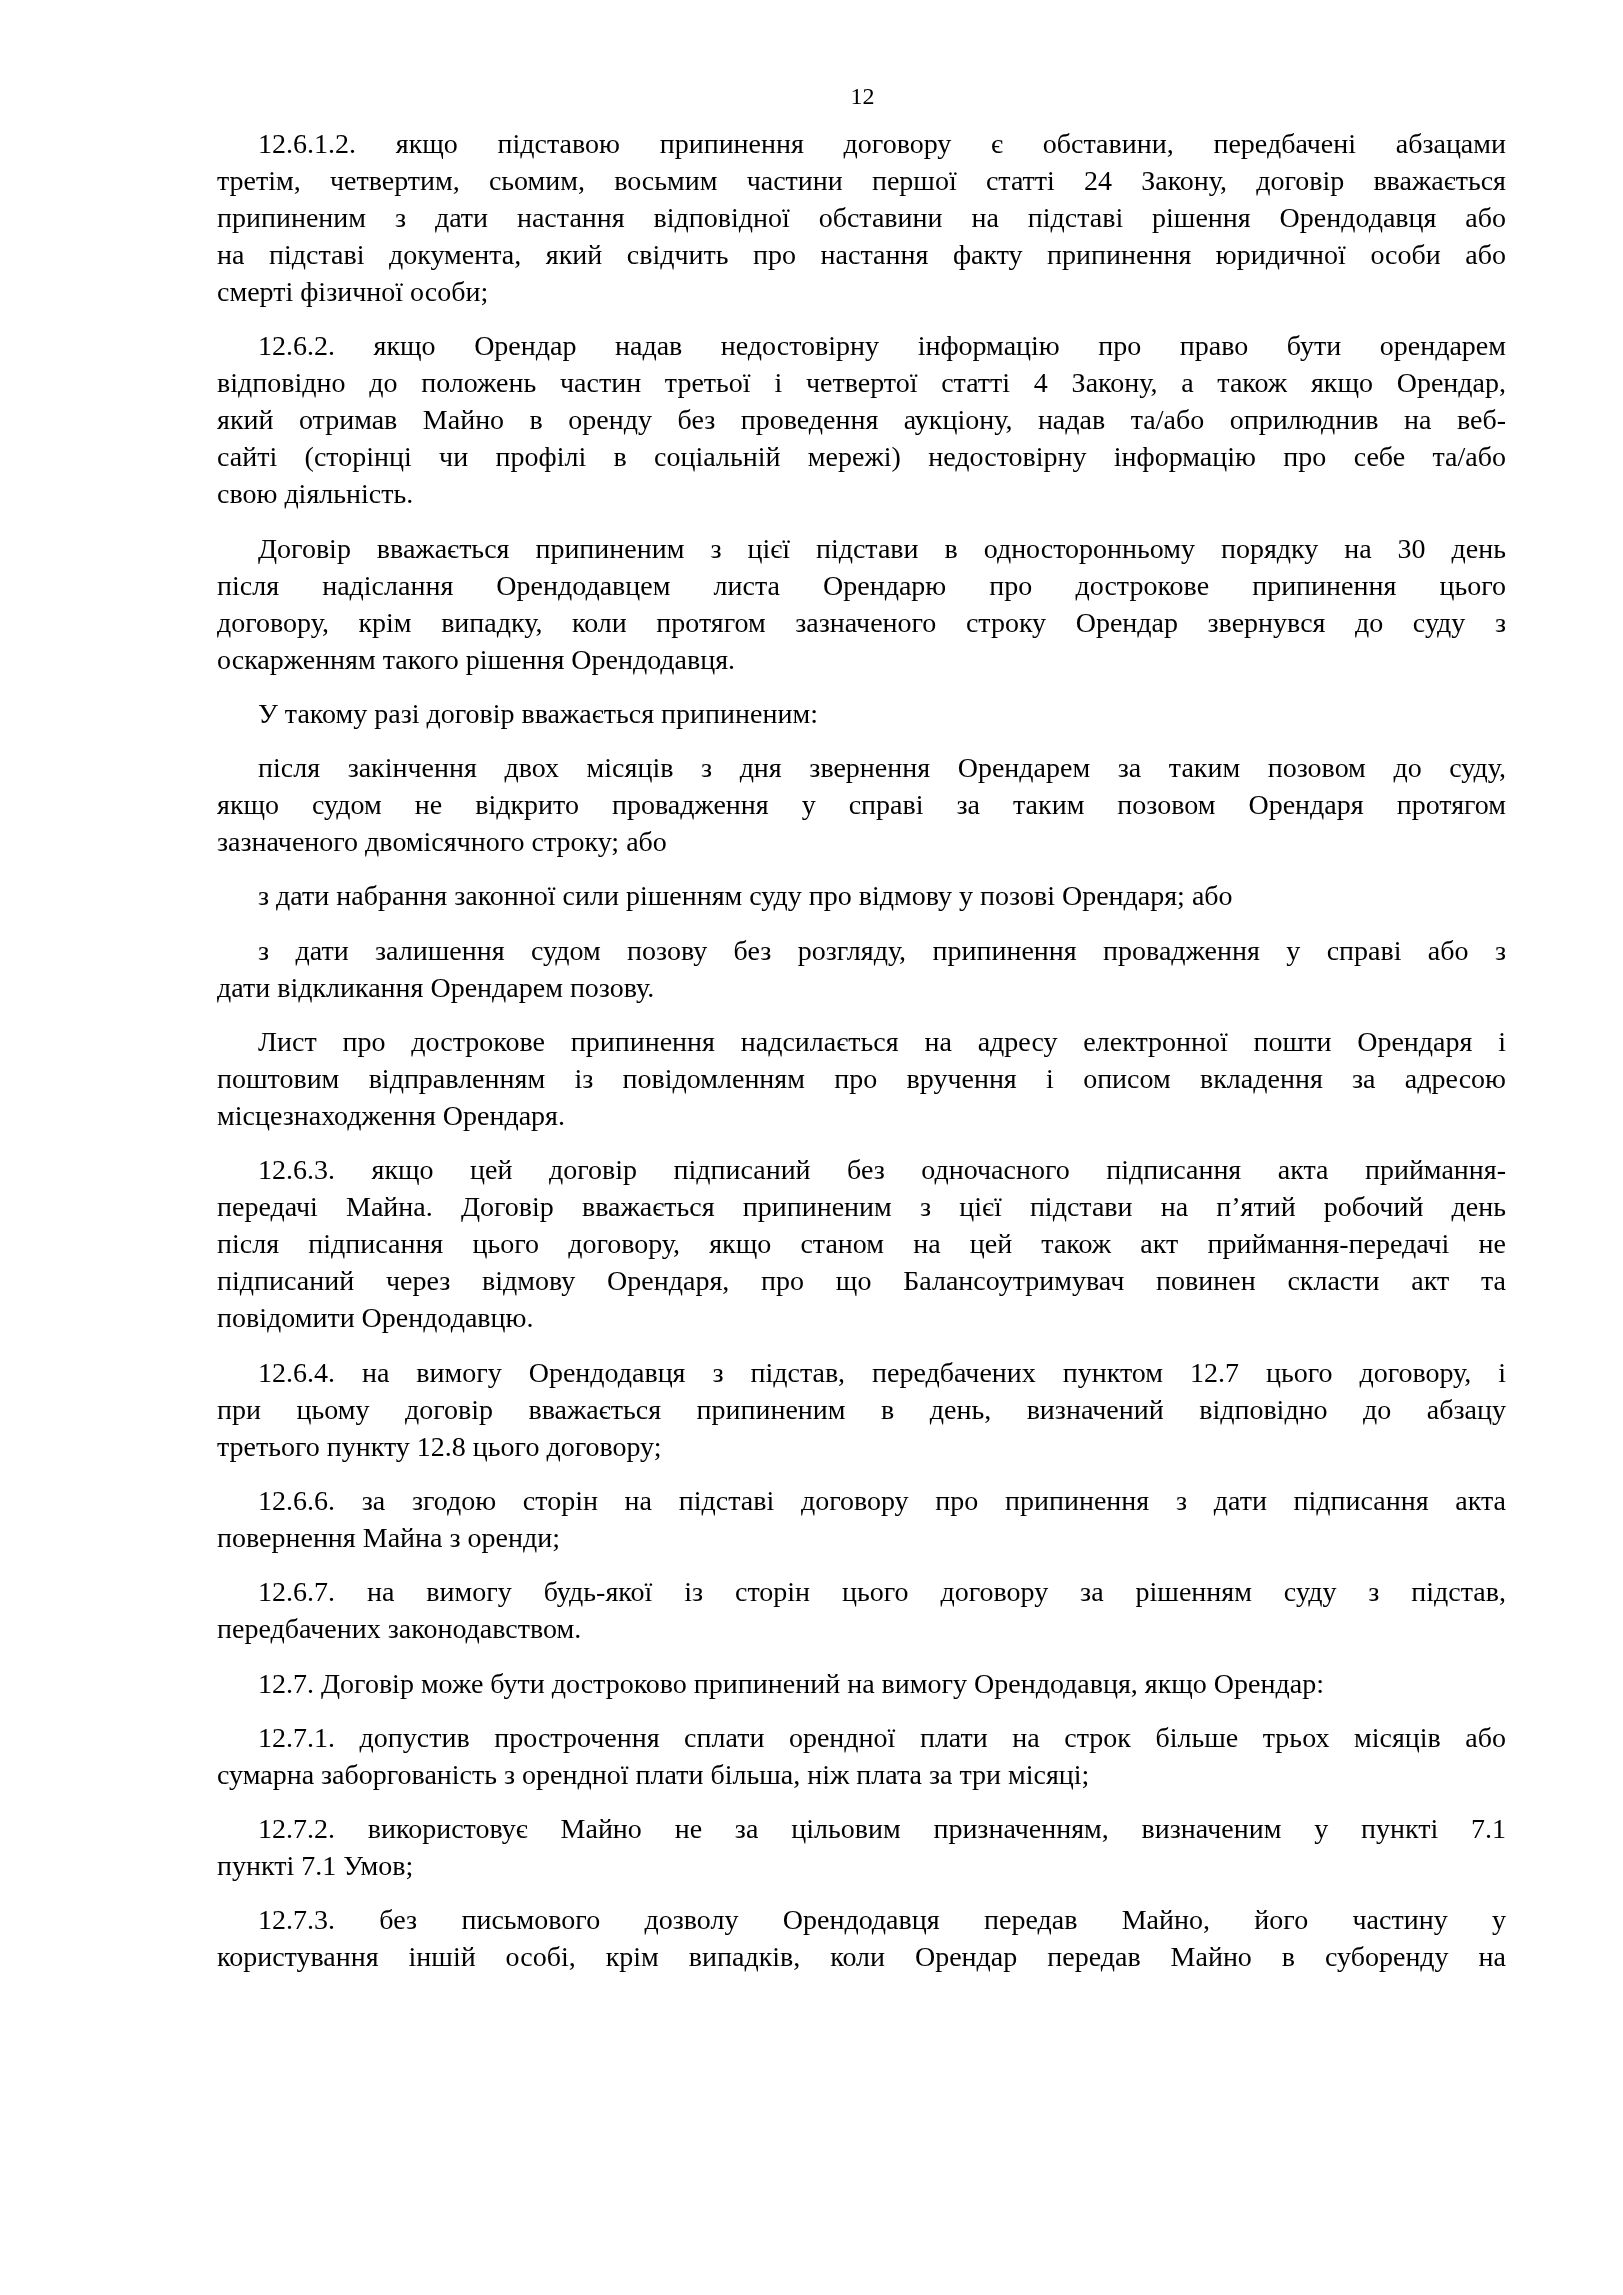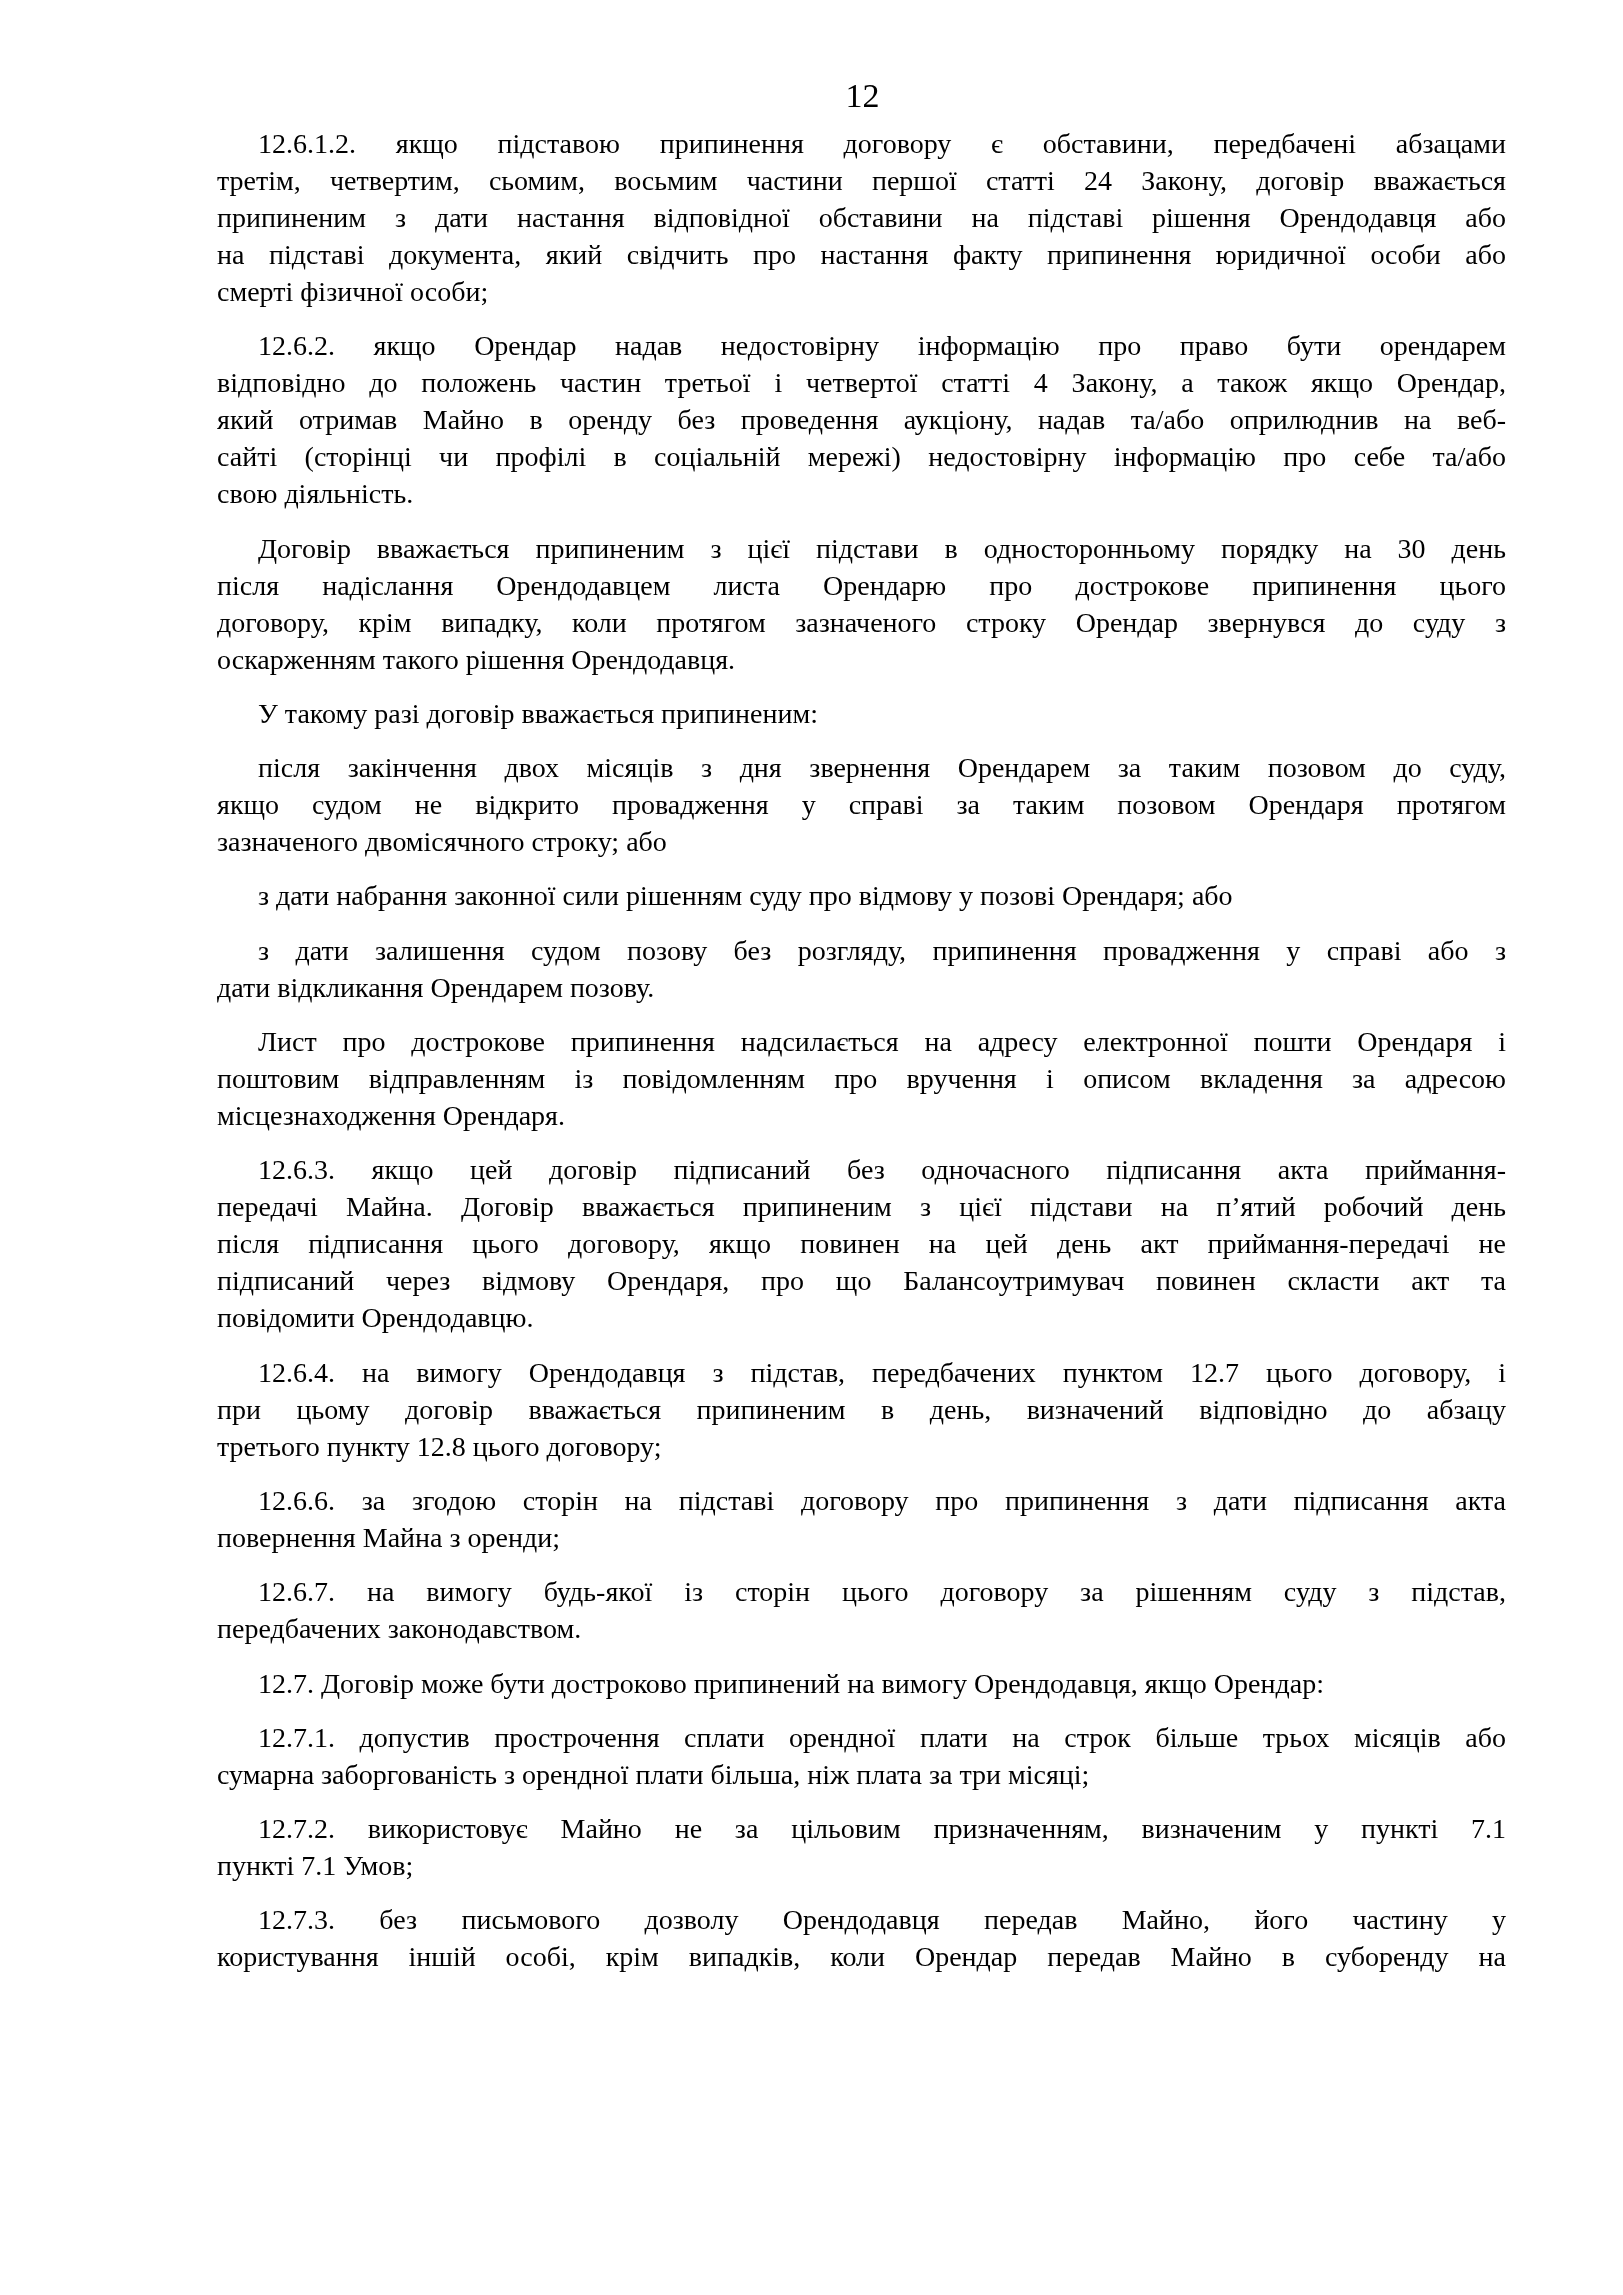--- a/index.html
+++ b/index.html
@@ -4,21 +4,21 @@
 <style>
   html, body { margin: 0; padding: 0; background: #ffffff; }
   body { width: 1623px; height: 2295px; position: relative; overflow: hidden; }
   .page {
     position: absolute; left: 0; top: 0; width: 1623px; height: 2295px;
     background: #ffffff; color: #000000;
     font-family: "Liberation Serif", "DejaVu Serif", serif;
   }
   .page-number {
     position: absolute; left: 797px; width: 131px; top: 79px;
-    text-align: center; font-size: 34px; line-height: 34px;
+    text-align: center; font-size: 24px; line-height: 34px;
   }
   .body-text {
     position: absolute; left: 217px; top: 125px; width: 1289px;
     font-size: 28px; line-height: 37px;
   }
   .para { margin: 0 0 17.3px 0; }
   .line {
     display: block; height: 37px; white-space: nowrap;
     text-align: justify; text-align-last: justify;
   }
@@ -77,21 +77,21 @@
 
     <div class="para">
       <span class="line first">Лист про дострокове припинення надсилається на адресу електронної пошти Орендаря і</span>
       <span class="line">поштовим відправленням із повідомленням про вручення і описом вкладення за адресою</span>
       <span class="line last">місцезнаходження Орендаря.</span>
     </div>
 
     <div class="para">
       <span class="line first">12.6.3. якщо цей договір підписаний без одночасного підписання акта приймання-</span>
       <span class="line">передачі Майна. Договір вважається припиненим з цієї підстави на п’ятий робочий день</span>
-      <span class="line">після підписання цього договору, якщо повинен на цей день акт приймання-передачі не</span>
+      <span class="line">після підписання цього договору, якщо станом на цей також акт приймання-передачі не</span>
       <span class="line">підписаний через відмову Орендаря, про що Балансоутримувач повинен скласти акт та</span>
       <span class="line last">повідомити Орендодавцю.</span>
     </div>
 
     <div class="para">
       <span class="line first">12.6.4. на вимогу Орендодавця з підстав, передбачених пунктом 12.7 цього договору, і</span>
       <span class="line">при цьому договір вважається припиненим в день, визначений відповідно до абзацу</span>
       <span class="line last">третього пункту 12.8 цього договору;</span>
     </div>
 

